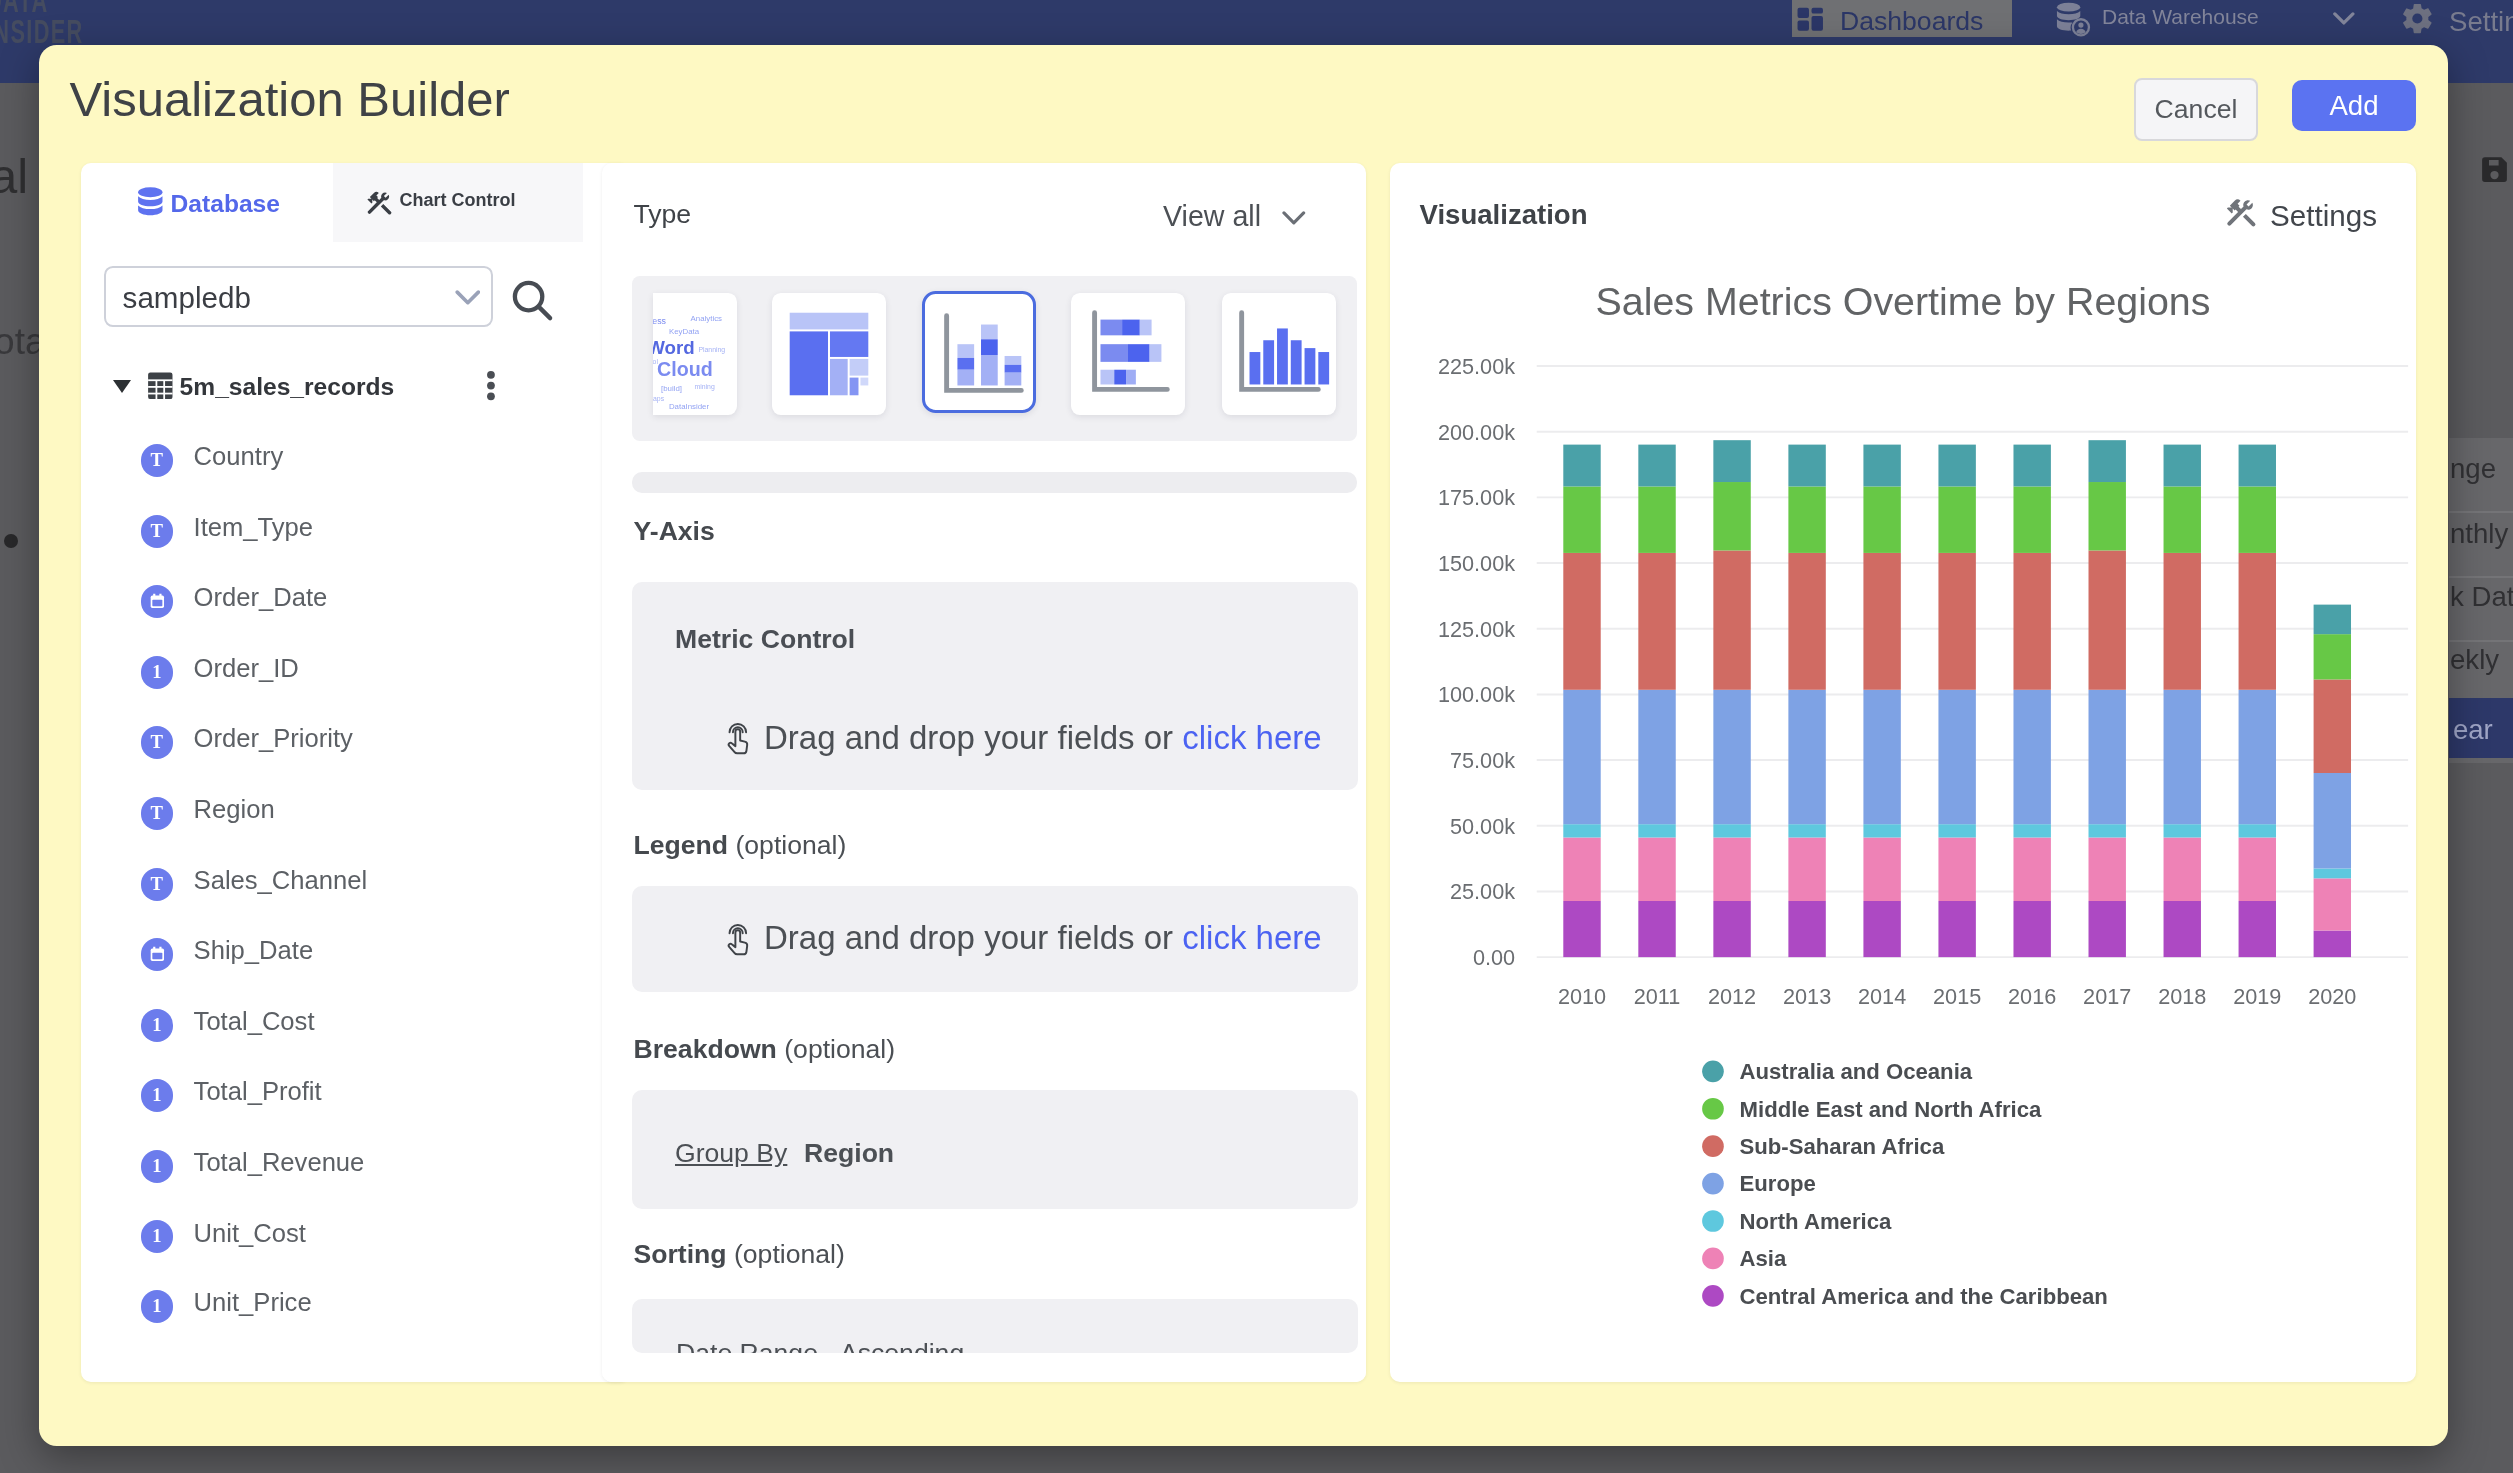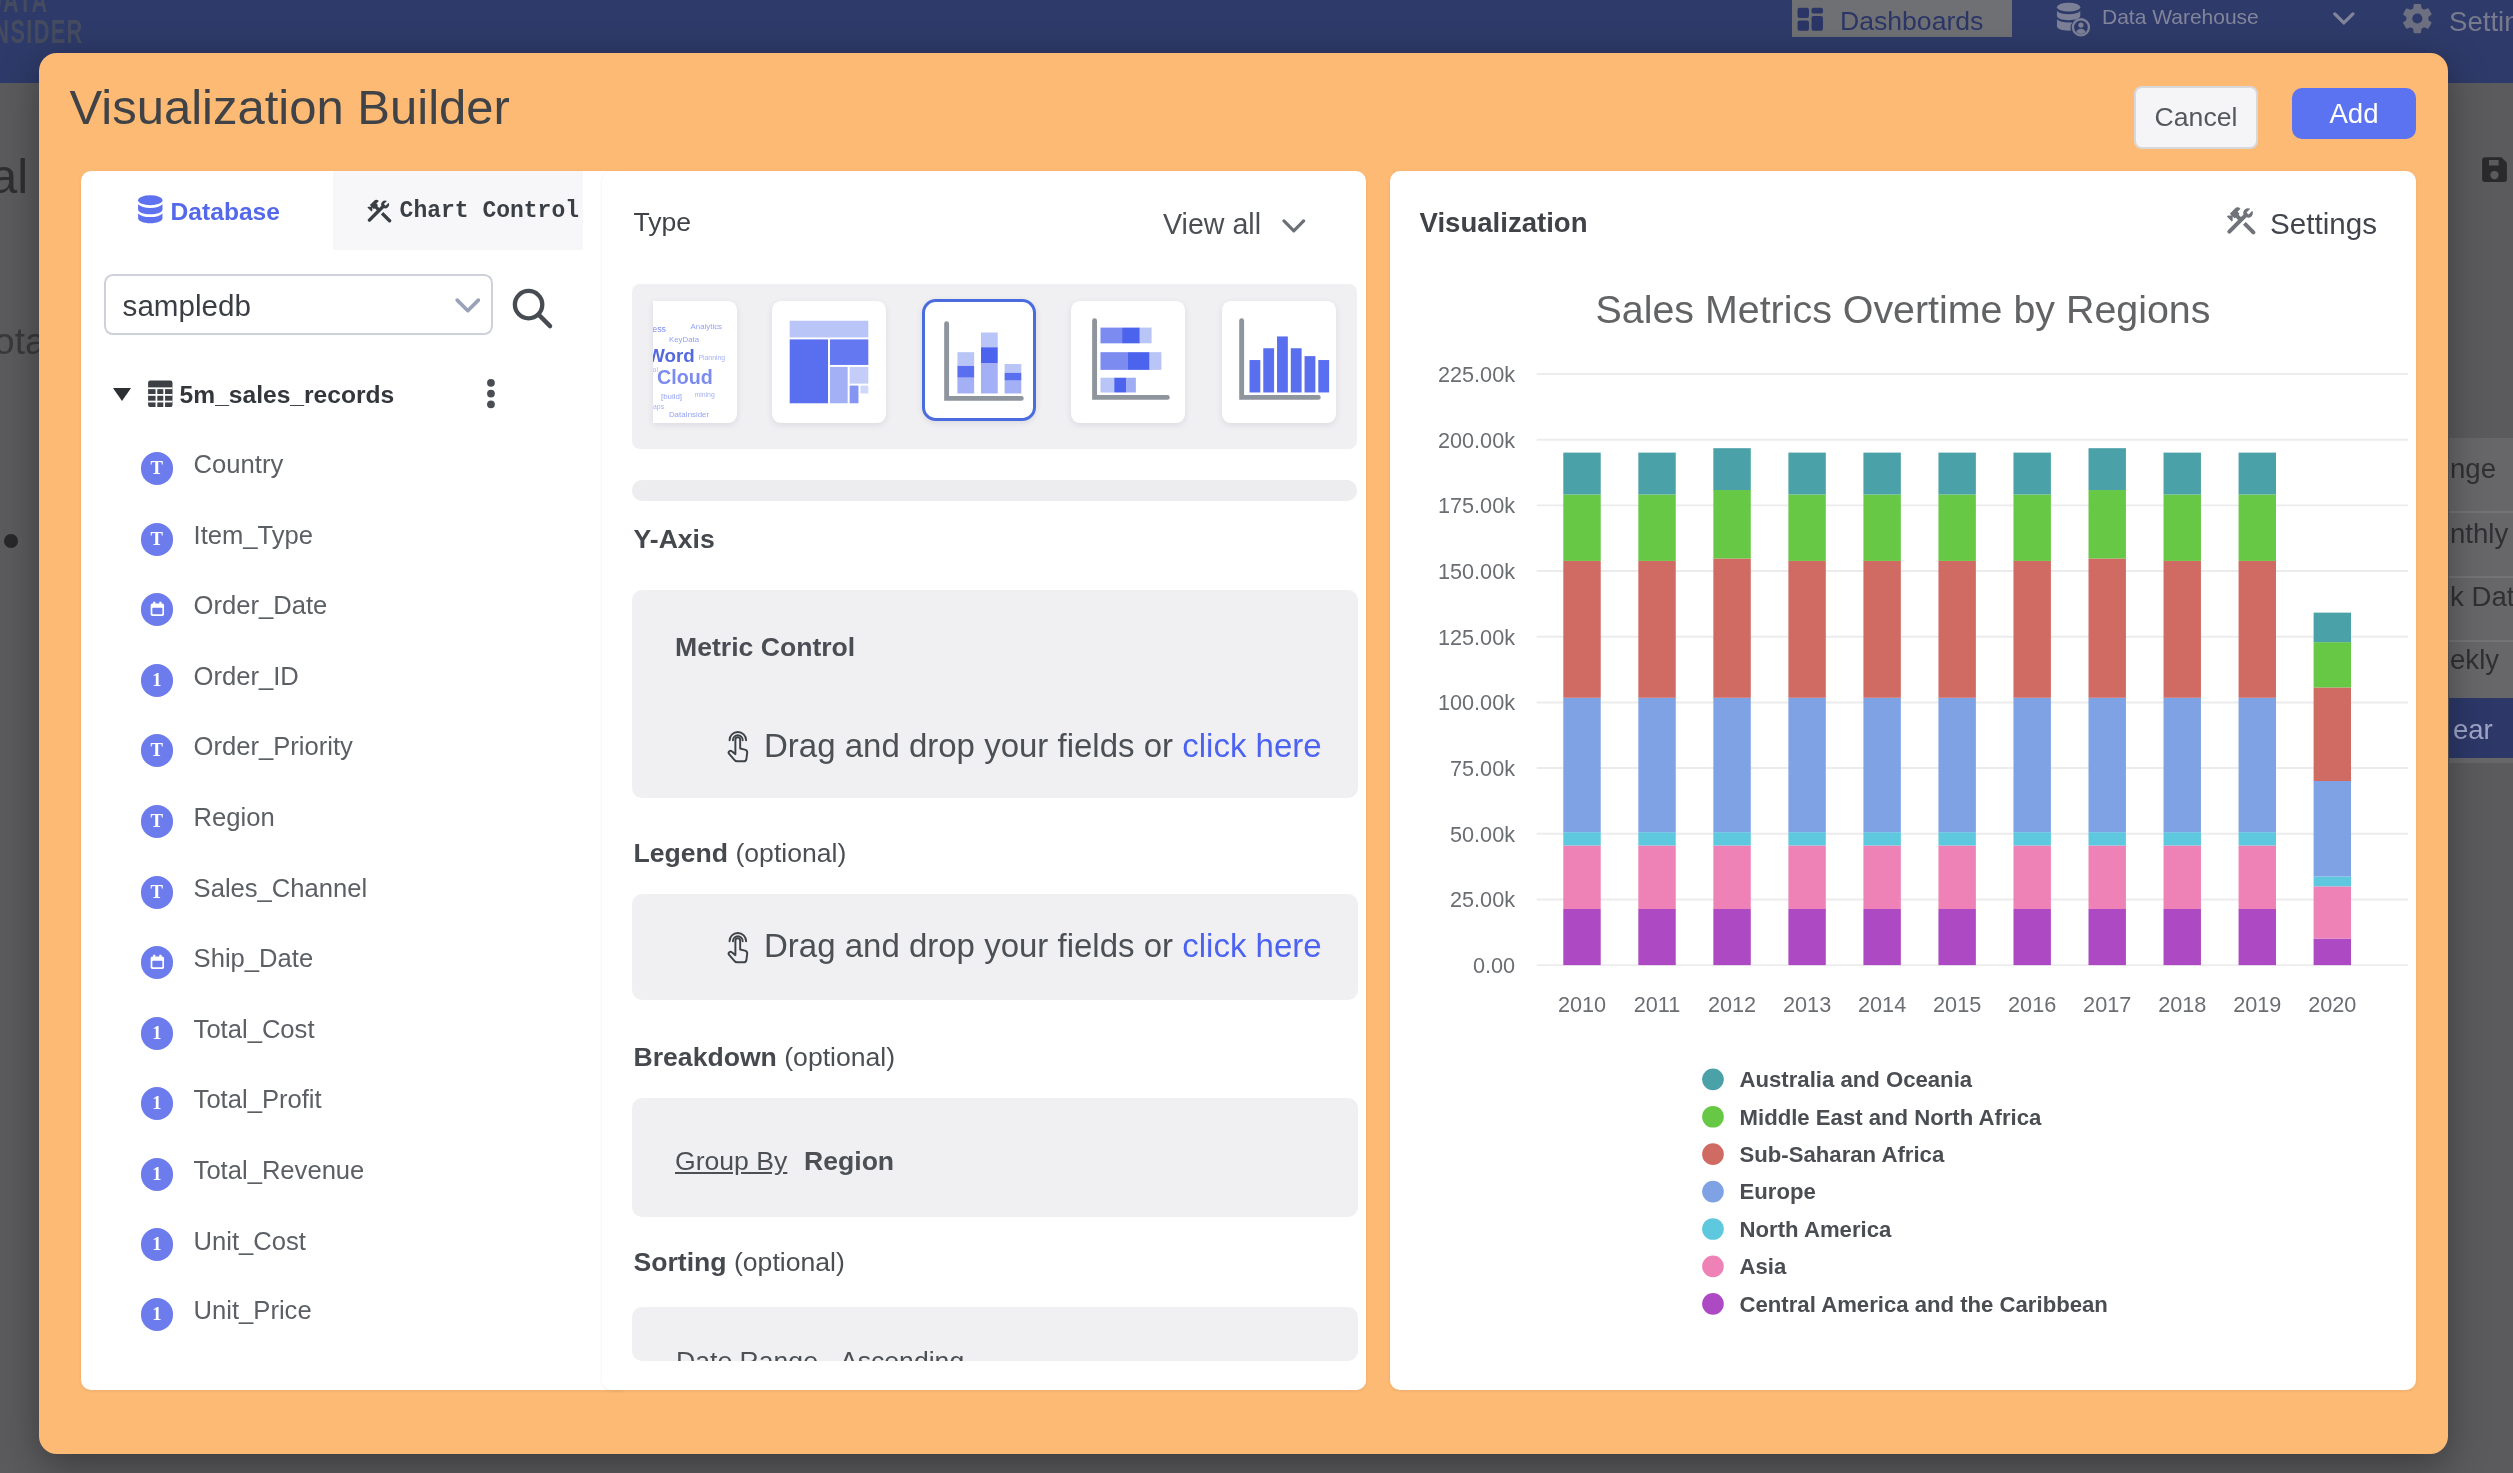--- a/index.html
+++ b/index.html
@@ -1,18 +1,18 @@
 <!DOCTYPE html>
 <html><head><meta charset="utf-8">
 <style>
 * { margin:0; padding:0; box-sizing:border-box; }
 html,body { width:2514px; height:1474px; overflow:hidden; background:#5b5b5e; font-family:"Liberation Sans",sans-serif; }
 .abs { position:absolute; }
 #nav { position:absolute; left:0; top:0; width:2514px; height:83px; background:#2e3a69; }
-#modal { position:absolute; left:39px; top:53px; width:2409px; height:1401px; background:#fdba74; border-radius:17.7px; box-shadow:0 11.8px 39px rgba(0,0,0,.35); }
+#modal { position:absolute; left:39px; top:45px; width:2409px; height:1401px; background:#fef9c3; border-radius:17.7px; box-shadow:0 11.8px 39px rgba(0,0,0,.35); }
 .panel { position:absolute; top:118px; height:1219px; background:#fff; border-radius:9.9px; box-shadow:0 1px 3.9px rgba(0,0,0,.07); overflow:hidden; }
 .fcircle { position:absolute; left:60px; width:32.5px; height:32.5px; border-radius:50%; background:#6c7cec; display:flex; align-items:center; justify-content:center; }
 .fglyph { color:#fff; font-size:18.7px; font-weight:bold; font-family:"Liberation Serif",serif; }
 .flabel { position:absolute; left:113px; font-size:25.6px; color:#5c6065; }
 .gbox { position:absolute; left:29.6px; width:726px; background:#f0f0f3; border-radius:9.9px; }
 .mhead { position:absolute; left:31.5px; font-size:26.6px; font-weight:bold; color:#45494e; }
 .opt { font-weight:normal; color:#4b4f54; }
 .dragrow { position:absolute; font-size:33px; line-height:1.15; color:#4c5055; white-space:nowrap; }
 .dragrow .lnk { color:#4c63f2; }
 .card { position:absolute; top:16.7px; width:114px; height:122px; background:#fff; border-radius:8.9px; box-shadow:0 2px 5.9px rgba(40,40,70,.10); overflow:hidden; }
@@ -74,21 +74,21 @@
     <div class="abs" style="left:252px;top:0;width:250px;height:79px;background:#f7f7f9;"></div>
     <svg style="position:absolute;left:56px;top:23.6px" width="26.6" height="31.5" viewBox="0 0 24 28">
 <ellipse cx="12" cy="4.5" rx="11" ry="4.5" fill="#5e72f0"></ellipse>
 <path d="M1 8.2c2 2.2 6 3.3 11 3.3s9-1.1 11-3.3v4.6c0 2.4-4.9 4.4-11 4.4S1 15.2 1 12.8z" fill="#5e72f0"></path>
 <path d="M1 16.4c2 2.2 6 3.3 11 3.3s9-1.1 11-3.3v4.4c0 2.5-4.9 4.5-11 4.5S1 23.3 1 20.8z" fill="#5e72f0"></path>
 </svg>
     <div class="abs" style="left:90px;top:26.6px;font-size:24.6px;font-weight:bold;color:#5468ea;white-space:nowrap;">Database</div>
     <svg style="position:absolute;left:284px;top:25.6px" width="27.6" height="27.6" viewBox="0 0 24 24">
 <path fill="#3a3e45" d="m13.783 15.172 2.097-2.097 6.535 6.535a1.483 1.483 0 1 1-2.097 2.097zM17.5 10c1.93 0 3.5-1.57 3.5-3.5 0-.58-.16-1.12-.41-1.6l-2.7 2.7-1.49-1.49 2.7-2.7c-.48-.25-1.02-.41-1.6-.41C15.57 3 14 4.57 14 6.5c0 .41.08.8.21 1.16l-1.85 1.85-1.78-1.78.71-.71-1.41-1.41L12 3.49a3 3 0 0 0-4.24 0L4.22 7.03l1.41 1.41H2.81l-.71.71 3.54 3.54.71-.71V9.15l1.41 1.41.71-.71 1.78 1.78-7.41 7.41a1.483 1.483 0 1 0 2.097 2.097L16.34 9.68c.36.13.75.21 1.16.21z"></path>
 </svg>
-    <div class="abs" style="left:319px;top:26.6px;font-size:23px;font-weight:bold;color:#3a3e45;white-space:nowrap;font-family:Liberation Mono, monospace;">Chart Control</div>
+    <div class="abs" style="left:319px;top:26.6px;font-size:18px;font-weight:bold;color:#3a3e45;white-space:nowrap;">Chart Control</div>
     <div class="abs" style="left:23.6px;top:103px;width:389px;height:61px;border:2px solid #ced1da;border-radius:8.9px;background:#fff;"></div>
     <div class="abs" style="left:42px;top:118px;font-size:29.6px;color:#3b3e44;">sampledb</div>
     <svg style="position:absolute;left:374px;top:127px" width="25.6" height="14.8" viewBox="0 0 24 14">
 <path d="M2 2l10 10L22 2" fill="none" stroke="#9aa2b8" stroke-width="3.4" stroke-linecap="round" stroke-linejoin="round"></path>
 </svg>
     <svg style="position:absolute;left:429px;top:115px" width="45" height="45" viewBox="0 0 46 46">
 <circle cx="19" cy="19" r="14" fill="none" stroke="#474c53" stroke-width="4.4"></circle>
 <line x1="29.5" y1="29.5" x2="41" y2="41" stroke="#474c53" stroke-width="4.4" stroke-linecap="round"></line>
 </svg>
     <div class="abs" style="left:32.5px;top:217px;width:0;height:0;border-left:9.9px solid transparent;border-right:9.9px solid transparent;border-top:13.8px solid #2c3033;"></div>

